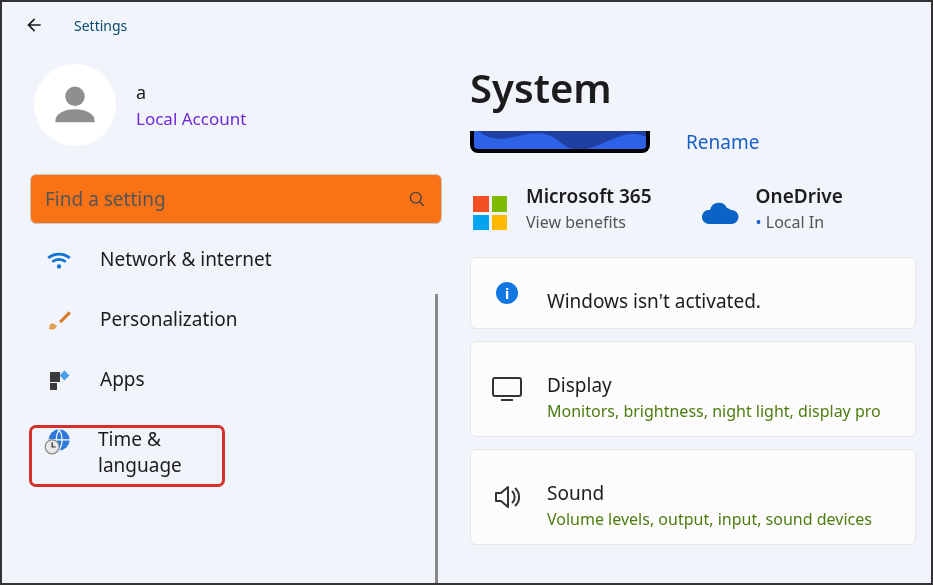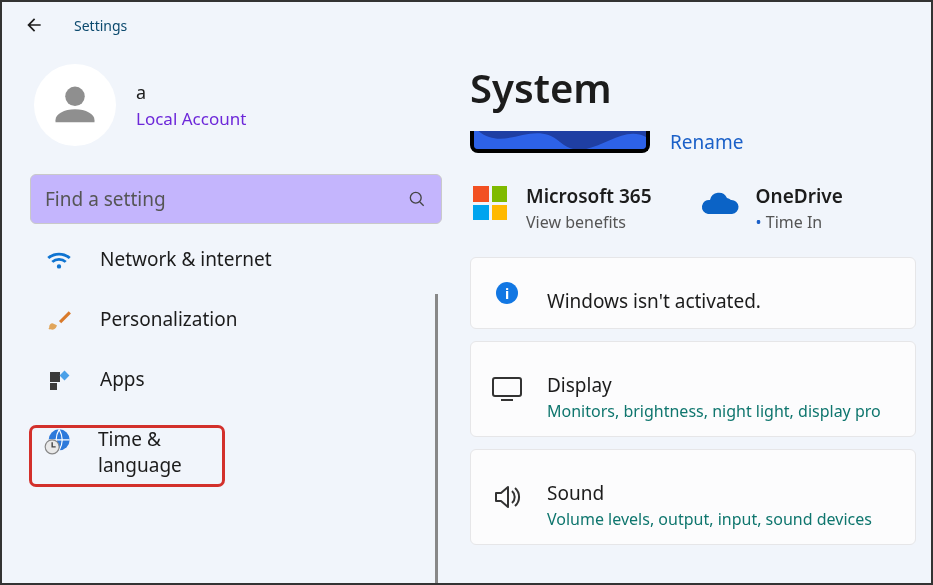--- a/index.html
+++ b/index.html
@@ -13,49 +13,49 @@
   .body { display: flex; flex: 1; overflow: hidden; }
 
   .sidebar { width: 440px; padding: 16px 0 0 28px; display: flex; flex-direction: column; position: relative; }
   .profile { display: flex; align-items: center; gap: 20px; margin-bottom: 28px; margin-left: 4px; }
   .avatar { width: 82px; height: 82px; border-radius: 50%; background: #fff; display: flex; align-items: center; justify-content: center; }
   .avatar svg { width: 52px; height: 52px; fill: #8f8f8f; }
   .profile-text { display: flex; flex-direction: column; }
   .prof-name { font-size: 18px; color: #1c1c1c; }
   .prof-sub  { font-size: 17px; color: #6d28d9; margin-top: 3px; }
 
-  .searchwrap { width: 412px; height: 50px; background:#c4b5fd; border:1px solid #c9c9c9; border-radius:6px; display:flex; align-items:center; padding:0 14px; margin-bottom: 22px; }
+  .searchwrap { width: 412px; height: 50px; background:#f97316; border:1px solid #c9c9c9; border-radius:6px; display:flex; align-items:center; padding:0 14px; margin-bottom: 22px; }
   .searchwrap input { border:none; outline:none; flex:1; font-size: 19px; color:#444; background:transparent; }
   .searchwrap input::placeholder { color:#555; }
 
   .navlist { display:flex; flex-direction:column; position:relative; }
   .navitem { display:flex; align-items:flex-start; height: 60px; padding-left:14px; gap: 26px; cursor:pointer; font-size: 19px; color:#1c1c1c; border-radius:6px; width: 408px; }
   .navitem .navicon { width: 30px; height: 30px; display:flex; align-items:center; justify-content:center; }
   .navitem.highlighted { outline: 3px solid #d3302b; outline-offset:-2px; width: 194px; }
   .scrollmark { position:absolute; right: 4px; top: 48px; width: 3px; height: 386px; background:#888; }
 
   .main { flex:1; padding: 12px 0 0 28px; overflow:hidden; position:relative; }
   .page-title { font-size: 40px; font-weight: 600; color:#1c1c1c; margin-bottom: 14px; }
-  .pcrow { display:flex; align-items:center; gap: 20px; }
+  .pcrow { display:flex; align-items:center; gap: 36px; }
   .pcthumb { width: 180px; height: 22px; background:#1f3fa3; border-radius: 0 0 8px 8px; border:4px solid #000; border-top:none; position:relative; display:flex; align-items:flex-end; justify-content:center; overflow:hidden;}
   .rename { color:#1b60c8; font-size: 19px; cursor:pointer; }
 
   .tilerow { display:flex; gap: 48px; margin-top: 28px; margin-bottom: 24px; }
-  .tile { display:flex; align-items:flex-start; gap: 16px; }
+  .tile { display:flex; align-items:flex-end; gap: 16px; }
   .tileicon { width: 40px; height: 40px; display:flex; align-items:center; justify-content:center; }
   .tiletext { display:flex; flex-direction:column; }
   .tiletitle { font-size: 19px; font-weight:600; color:#1c1c1c; }
   .tilesub   { font-size: 16px; color:#555; margin-top:2px; }
   .tilesub.signin::before { content:"• "; color:#1b60c8; }
 
   .card { background:#fcfcfd; border:1px solid #e6e6e8; border-radius:6px; width: 446px; min-height: 64px; display:flex; align-items:center; padding: 14px 18px; gap: 22px; margin-bottom: 12px; cursor:pointer; }
   .card .cicon { width: 36px; height: 36px; display:flex; align-items:center; justify-content:center; flex-shrink:0;}
   .card .ctext { display:flex; flex-direction:column; overflow:hidden;}
   .card .ctitle { font-size: 19px; color:#1c1c1c;margin-top:16px; }
-  .card .csub { font-size: 16px; color:#0f766e; white-space:nowrap; margin-top:2px;}
+  .card .csub { font-size: 16px; color:#4d7c0f; white-space:nowrap; margin-top:2px;}
   .activation .ctitle { font-size: 19px; }
   .info-badge { width:22px; height:22px; border-radius:50%; background:#1277e3; color:#fff; display:flex; align-items:center; justify-content:center; font-size:14px; font-weight:700; }
 
   
   .mslogo { width:34px; height:34px; display:grid; grid-template-columns:1fr 1fr; grid-template-rows:1fr 1fr; gap:3px;}
   .mslogo span:nth-child(1){background:#f25022;}
   .mslogo span:nth-child(2){background:#7fba00;}
   .mslogo span:nth-child(3){background:#00a4ef;}
   .mslogo span:nth-child(4){background:#ffb900;}
 </style>
@@ -177,21 +177,21 @@
           </div>
         </div>
         <div class="tile">
           <div class="tileicon">
             <svg width="40" height="28" viewBox="0 0 40 28">
                 <path d="M27 9a9 9 0 00-17 2A7 7 0 008 25h24a7 7 0 00-1-14 8 8 0 00-4-2z" fill="#0b63c6"></path>
               </svg>
           </div>
           <div class="tiletext">
             <span class="tiletitle">OneDrive</span>
-            <span class="tilesub signin">Time In</span>
+            <span class="tilesub signin">Local In</span>
           </div>
         </div>
       </div>
 
       <div class="card activation">
         <div class="cicon">
             <div class="info-badge">i</div>
           </div>
         <div class="ctext">
             <span class="ctitle">Windows isn't activated.</span>

